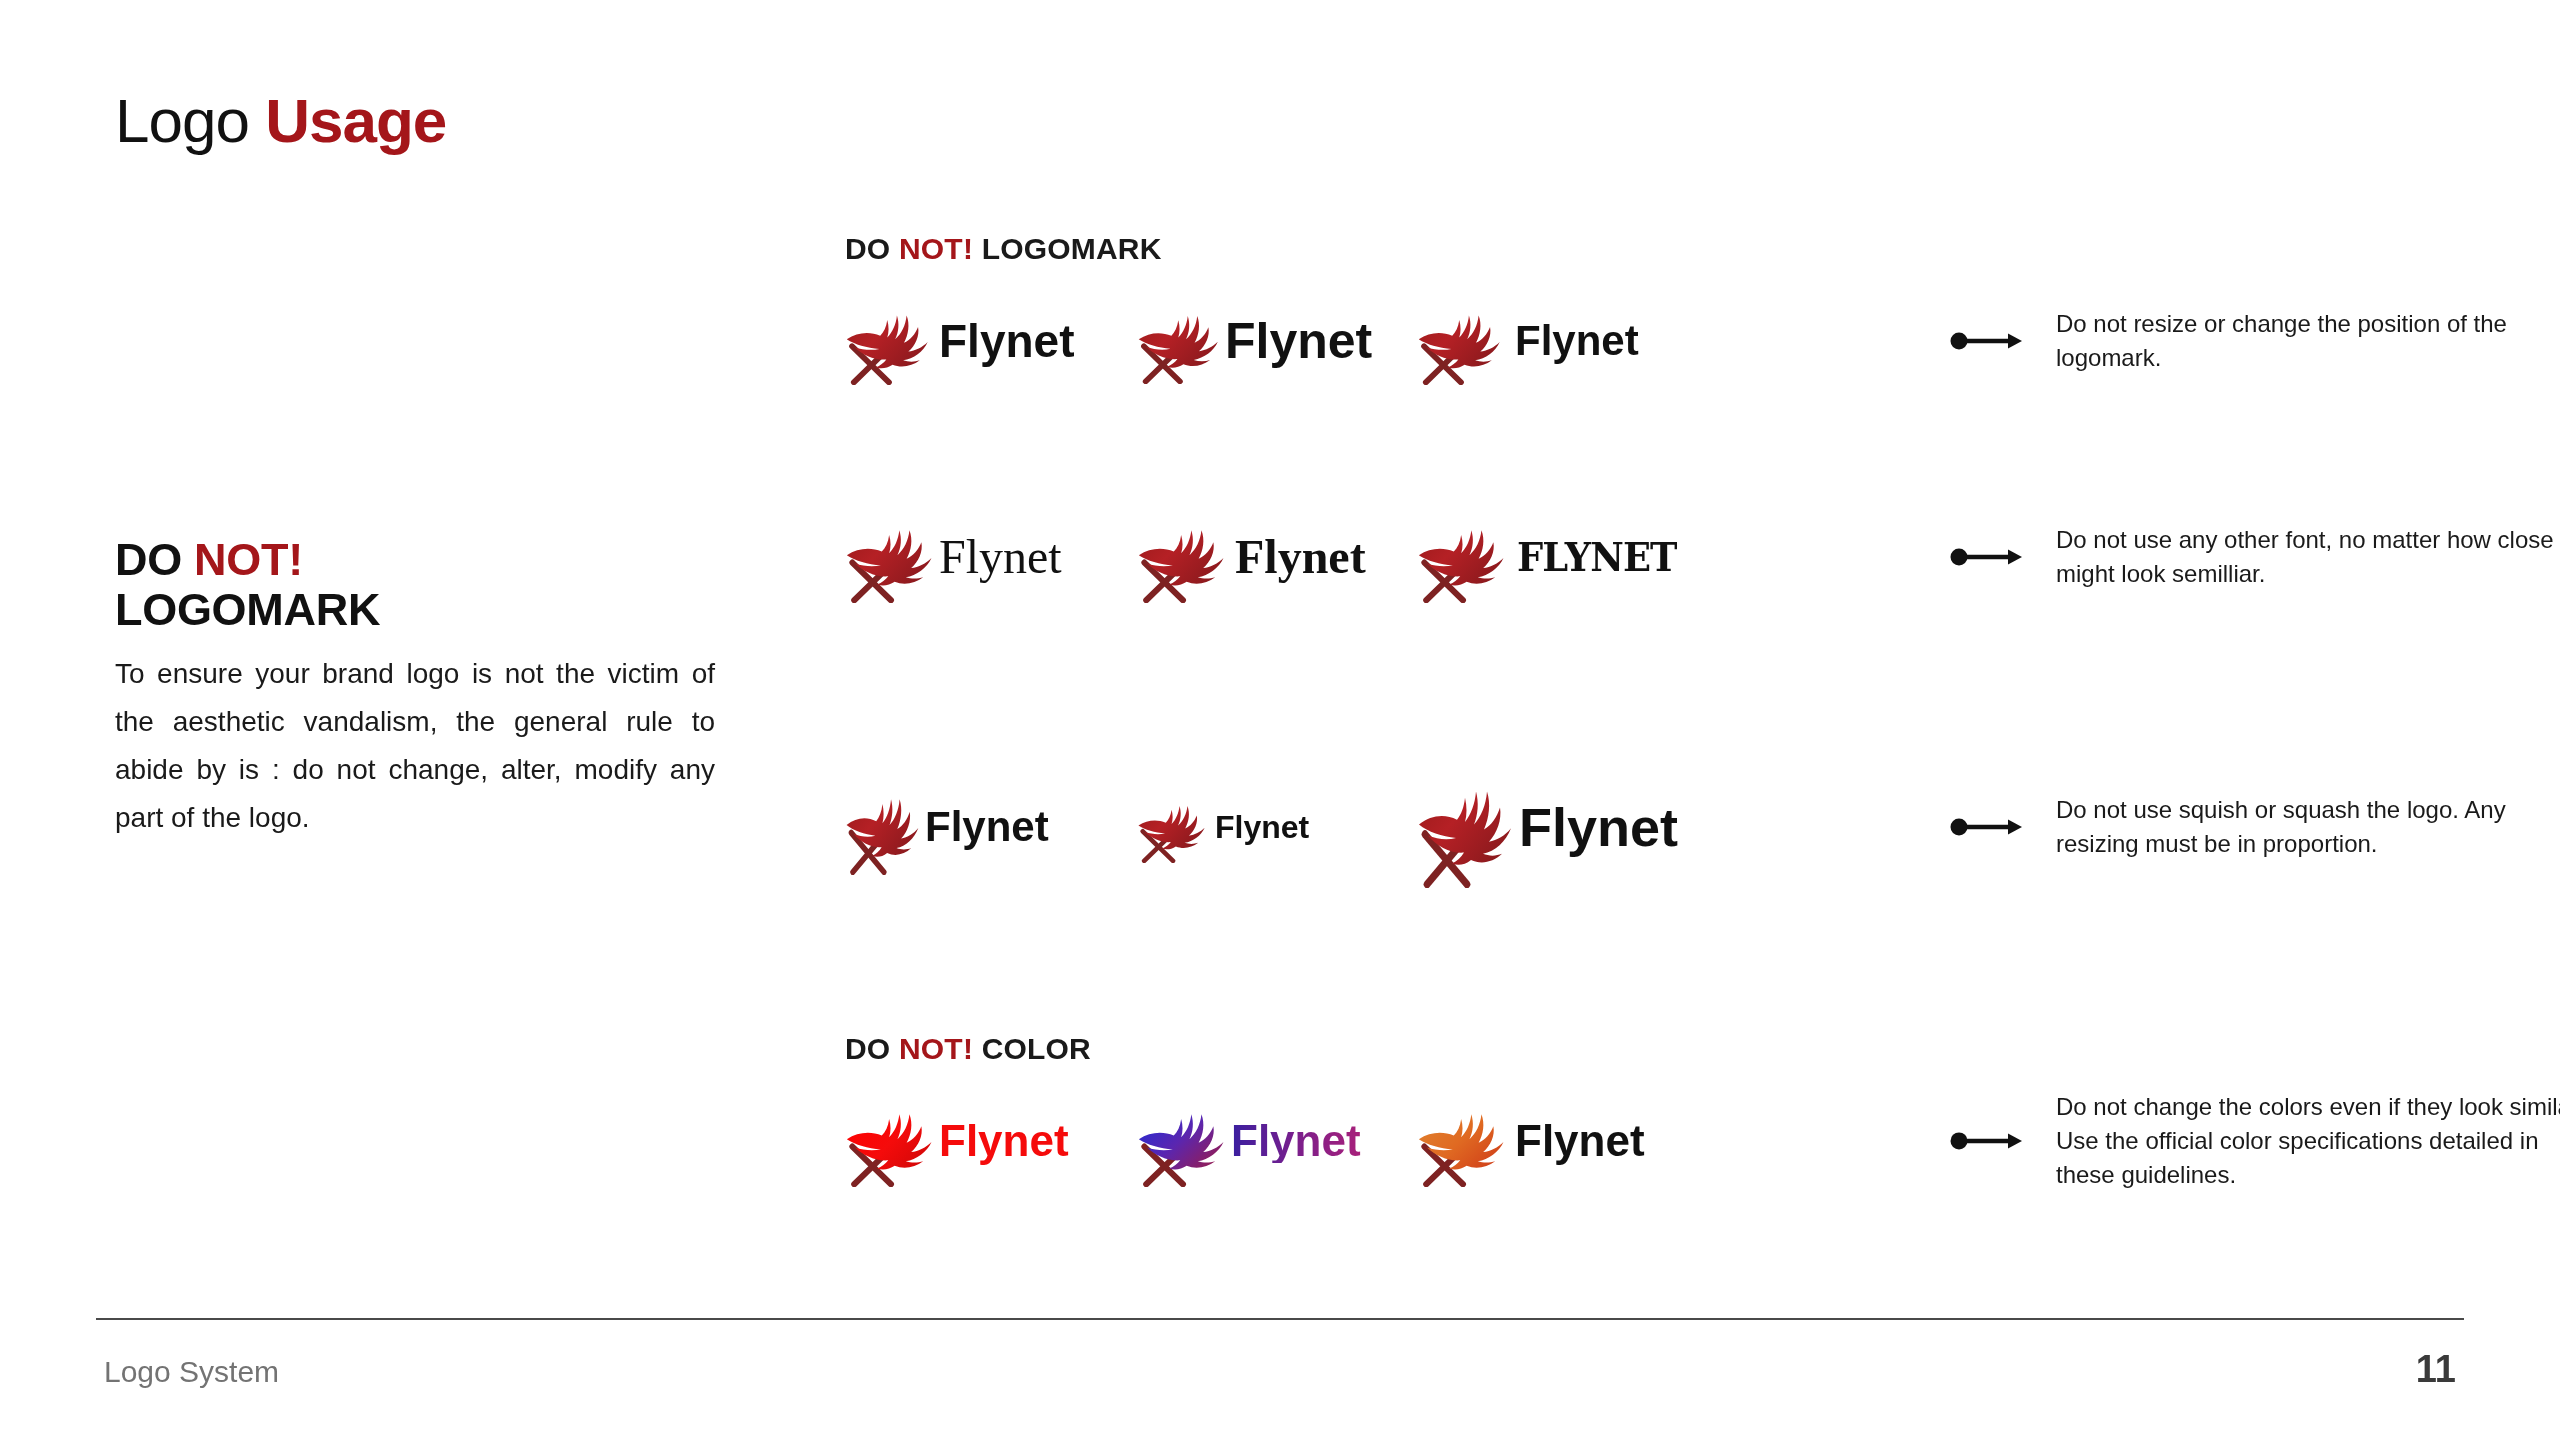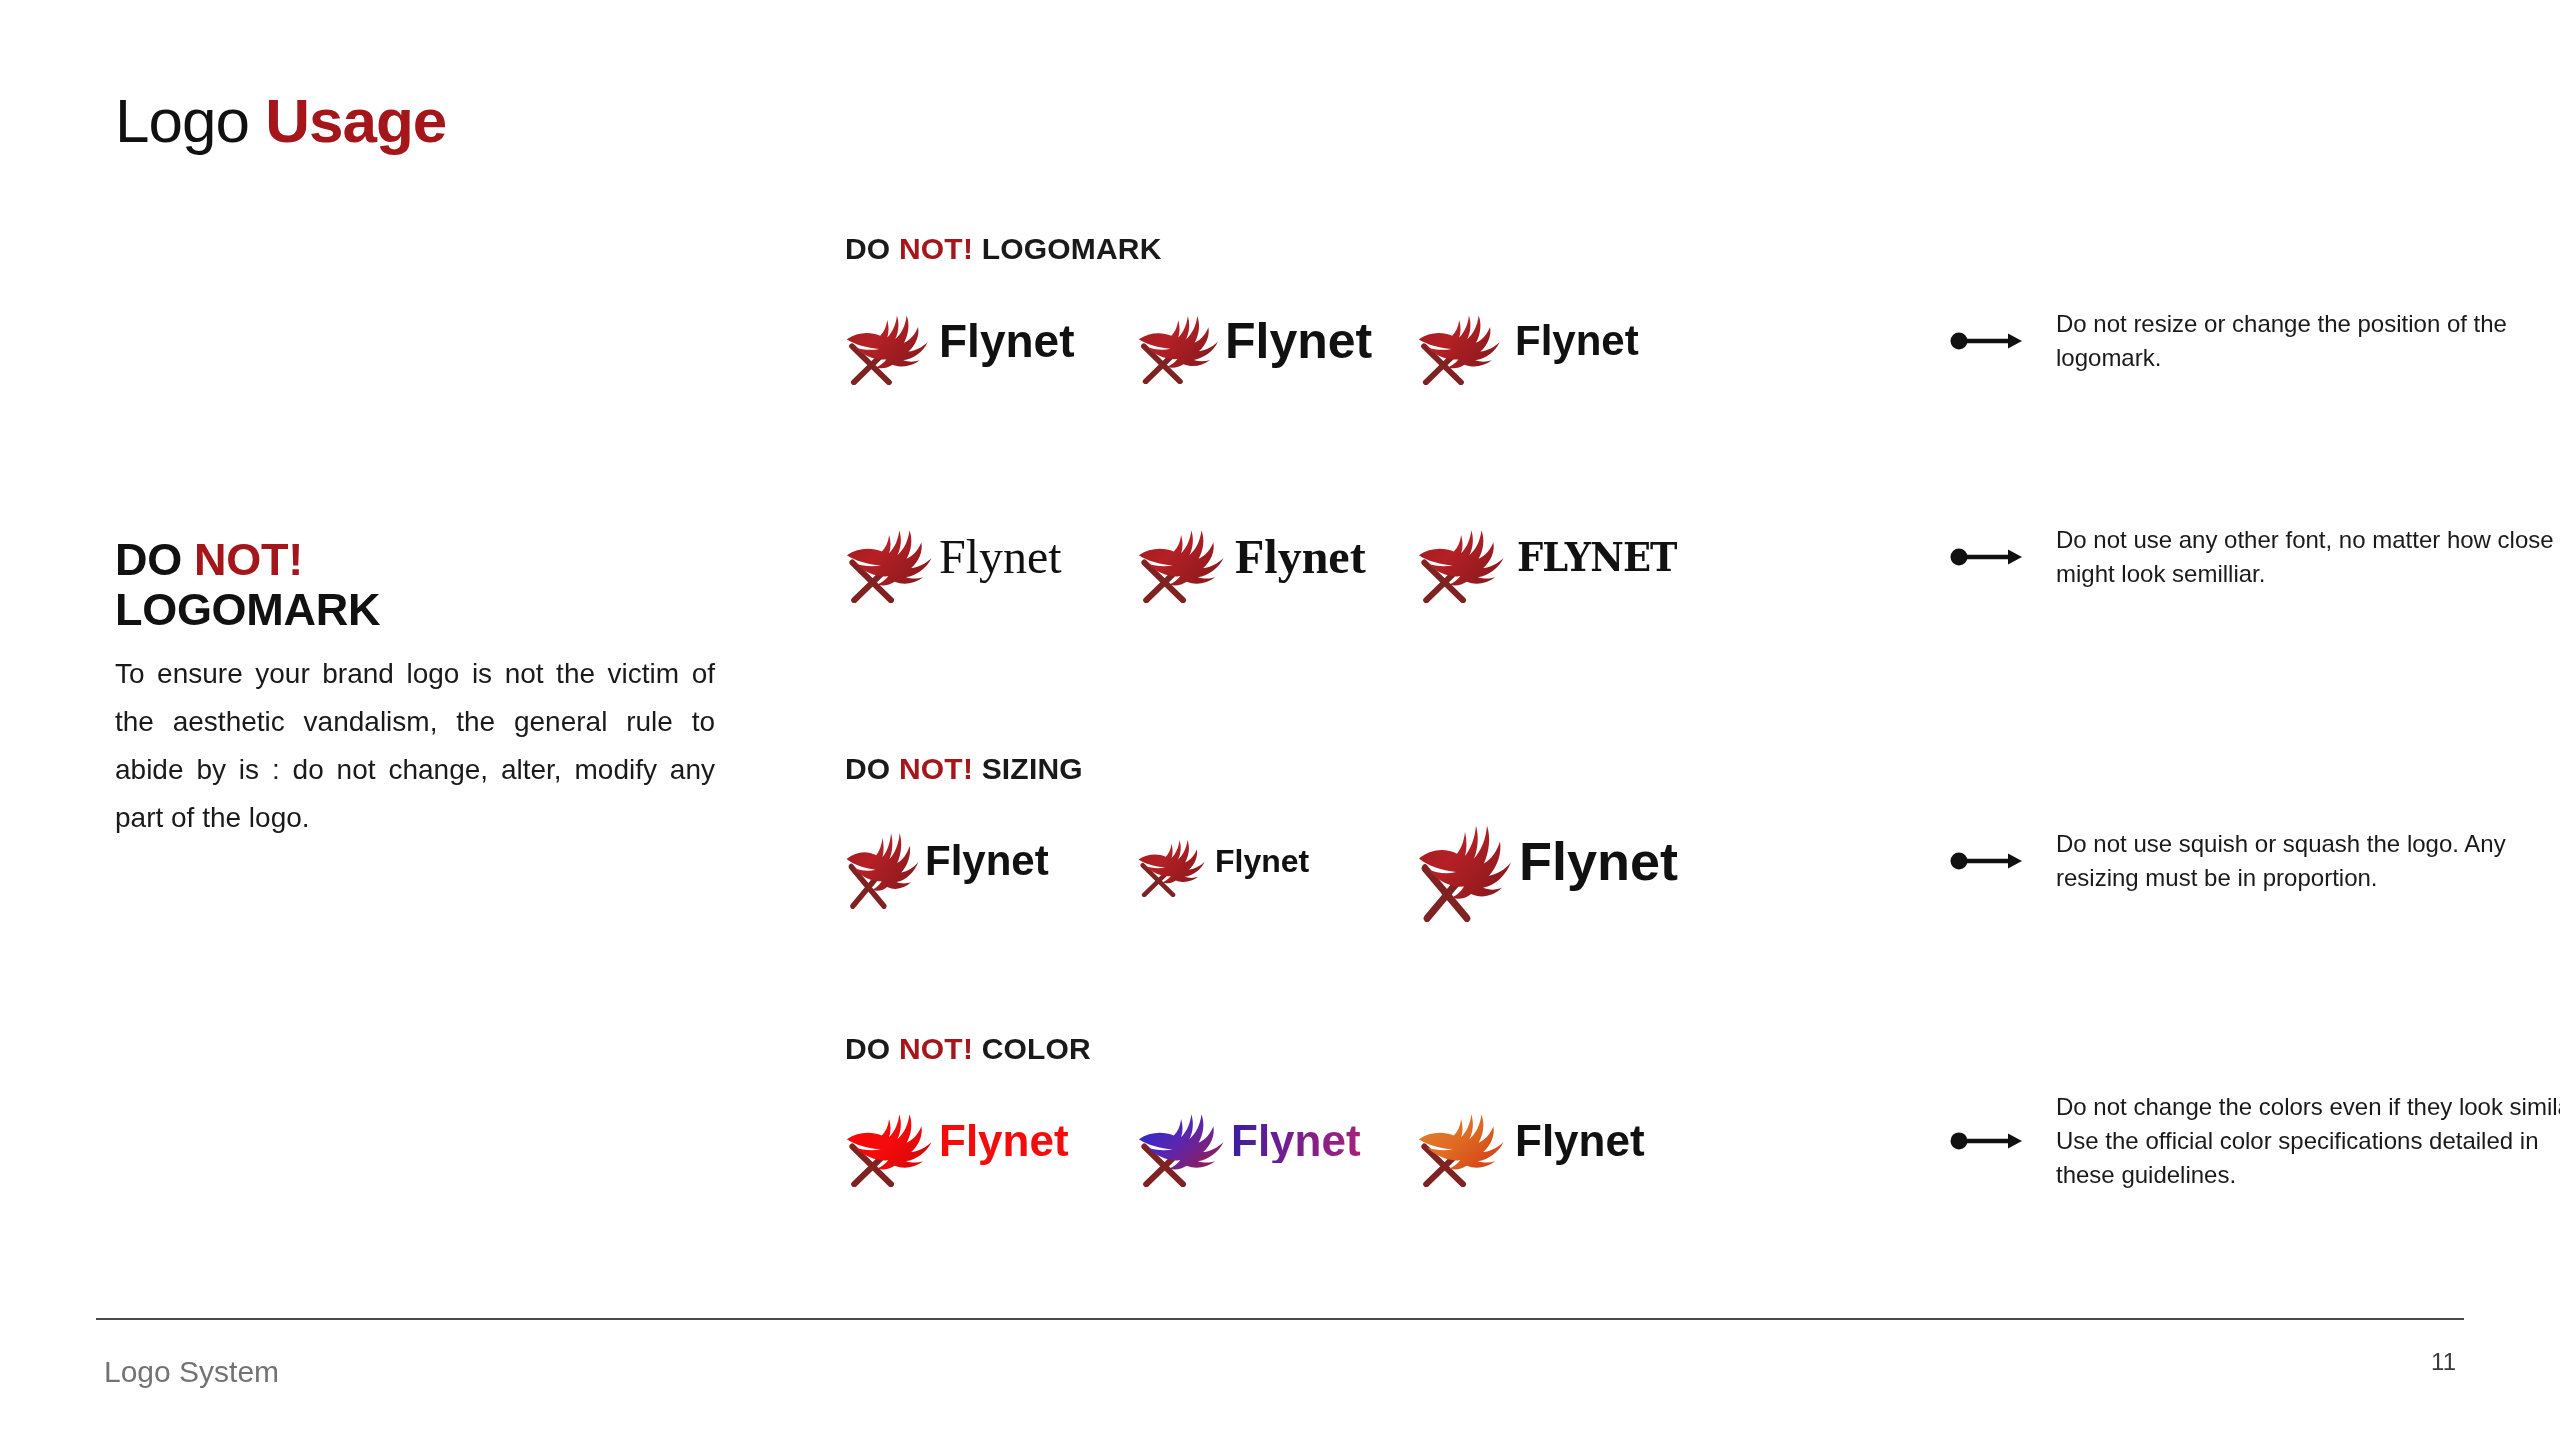--- a/index.html
+++ b/index.html
@@ -105,21 +105,21 @@
   .footer-rule{
     position:absolute; left:96px; top:1318px;
     width:2368px; height:2px; background:#4a4a4a;
   }
   .footer-left{
     position:absolute; left:104px; top:1355px;
     font-size:30px; color:#737373;
   }
   .footer-right{
     position:absolute; right:104px; top:1348px;
-    font-size:24px; color:#3a3a3a;
+    font-size:38px; color:#3a3a3a;font-weight:bold;
   }
 </style>
 </head>
 <body>
 
 <h1 class="page-title">
   <span class="t-black">Logo</span>
   <span class="t-red">Usage</span>
 </h1>
 
@@ -278,21 +278,20 @@
   <svg class="arrow" width="74" height="24" viewBox="0 0 74 24">
     <circle cx="9" cy="12" r="8.5" fill="#111"></circle>
     <line x1="13" y1="12" x2="60" y2="12" stroke="#111" stroke-width="4.5"></line>
     <path d="M58,4.5 L72,12 L58,19.5 Z" fill="#111"></path>
   </svg>
           <div class="note">Do not use any other font, no matter how close it might look semilliar.</div>
         </div>
       </div>
     </div>
     <div class="section" style="position: absolute; left: 0px; top: 520px; width: 1600px;">
-      <div class="section-label"><span>DO</span> <span class="lbl-red">NOT!</span> <span>SIZING</span></div>
       <div class="row">
         <div class="logo-slot" style="position: absolute; left: 0px;">
           <div class="lockup">
   <svg class="mark" width="78" height="96" viewBox="0 0 100 100" preserveAspectRatio="none">
     <g stroke="#7E2222" stroke-width="6.5" stroke-linecap="round">
       <line x1="8" y1="56" x2="50" y2="97"></line>
       <line x1="52" y1="56" x2="10" y2="97"></line>
     </g>
     <path fill="url(#grad-red)" d="
       M2,48 C14,40 28,39 40,44 C44,40 47,34 48,26

